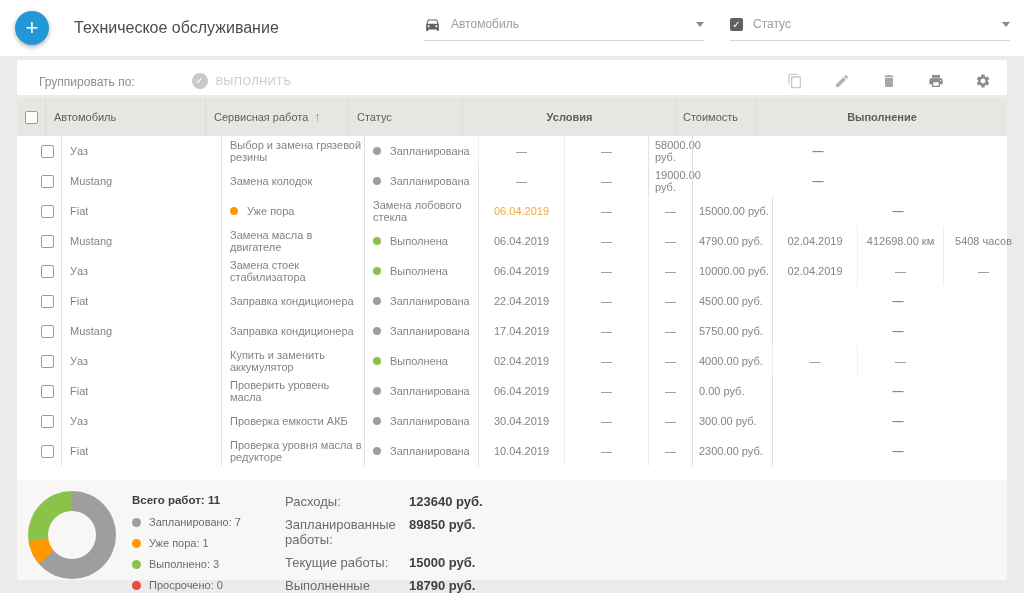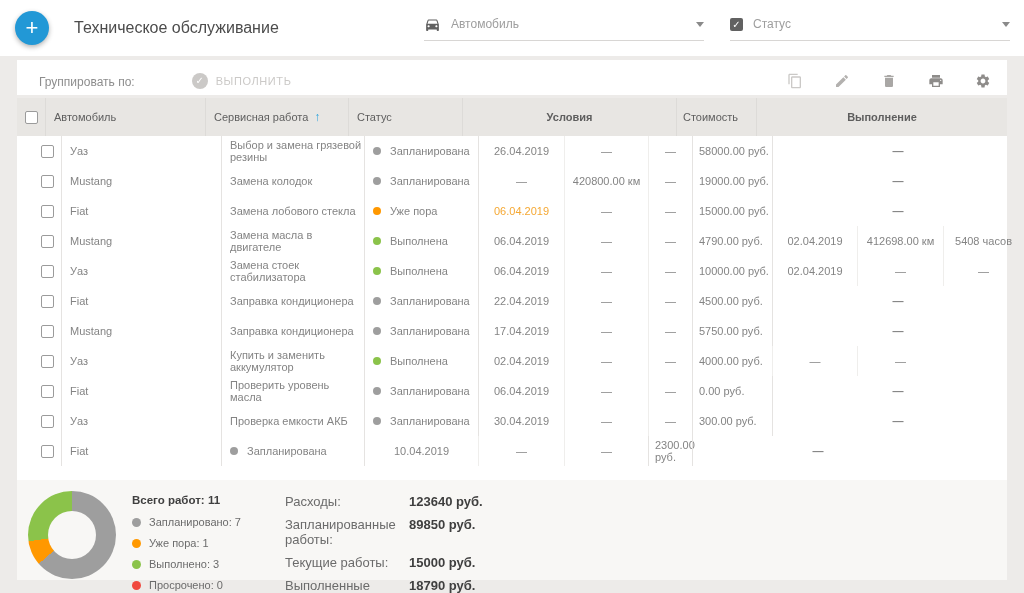--- a/index.html
+++ b/index.html
@@ -170,54 +170,52 @@
     <div class="grid trow">
       <div class="cell-check">
           <span class="cb"></span>
         </div>
       <div class="cL bmain">Уаз</div>
       <div class="cL bmain">Выбор и замена грязевой резины</div>
       <div class="cL bmain">
           <span class="dot" style="background-color: rgb(158, 158, 158);"></span>
           <span>Запланирована</span>
         </div>
-      <div class="cC bmain">26.04.2019</div>
       <div class="cC bsub">—</div>
       <div class="cC bsub">—</div>
       <div class="cL bmain cost-cell">58000.00 руб.</div>
       <div class="cC bmain span3">—</div>
     </div>
 
     <div class="grid trow">
       <div class="cell-check">
           <span class="cb"></span>
         </div>
       <div class="cL bmain">Mustang</div>
       <div class="cL bmain">Замена колодок</div>
       <div class="cL bmain">
           <span class="dot" style="background-color: rgb(158, 158, 158);"></span>
           <span>Запланирована</span>
         </div>
       <div class="cC bmain">—</div>
-      <div class="cC bsub">420800.00 км</div>
       <div class="cC bsub">—</div>
       <div class="cL bmain cost-cell">19000.00 руб.</div>
       <div class="cC bmain span3">—</div>
     </div>
 
     <div class="grid trow">
       <div class="cell-check">
           <span class="cb"></span>
         </div>
       <div class="cL bmain">Fiat</div>
-      <div class="cL bmain">Замена лобового стекла</div>
       <div class="cL bmain">
           <span class="dot" style="background-color: rgb(255, 152, 0);"></span>
           <span>Уже пора</span>
         </div>
+      <div class="cL bmain">Замена лобового стекла</div>
       <div class="cC bmain" style="color: rgb(245, 168, 51);">06.04.2019</div>
       <div class="cC bsub">—</div>
       <div class="cC bsub">—</div>
       <div class="cL bmain cost-cell">15000.00 руб.</div>
       <div class="cC bmain span3">—</div>
     </div>
 
     <div class="grid trow">
       <div class="cell-check">
           <span class="cb"></span>
@@ -340,20 +338,21 @@
       <div class="cC bsub">—</div>
       <div class="cL bmain cost-cell">300.00 руб.</div>
       <div class="cC bmain span3">—</div>
     </div>
 
     <div class="grid trow">
       <div class="cell-check">
           <span class="cb"></span>
         </div>
       <div class="cL bmain">Fiat</div>
+      <div class="cL bmain">Проверка уровня масла в редукторе</div>
       <div class="cL bmain">
           <span class="dot" style="background-color: rgb(158, 158, 158);"></span>
           <span>Запланирована</span>
         </div>
       <div class="cC bmain">10.04.2019</div>
       <div class="cC bsub">—</div>
       <div class="cC bsub">—</div>
       <div class="cL bmain cost-cell">2300.00 руб.</div>
       <div class="cC bmain span3">—</div>
     </div>

